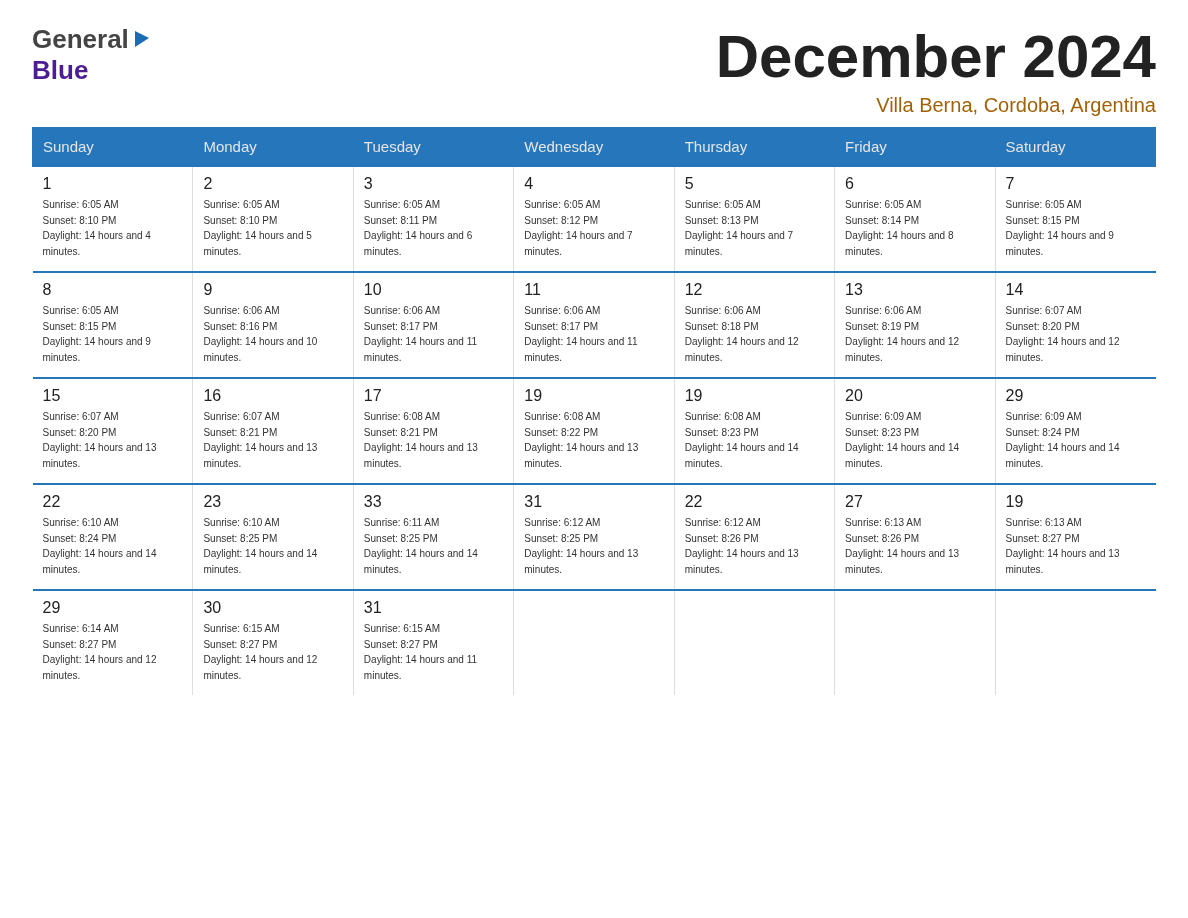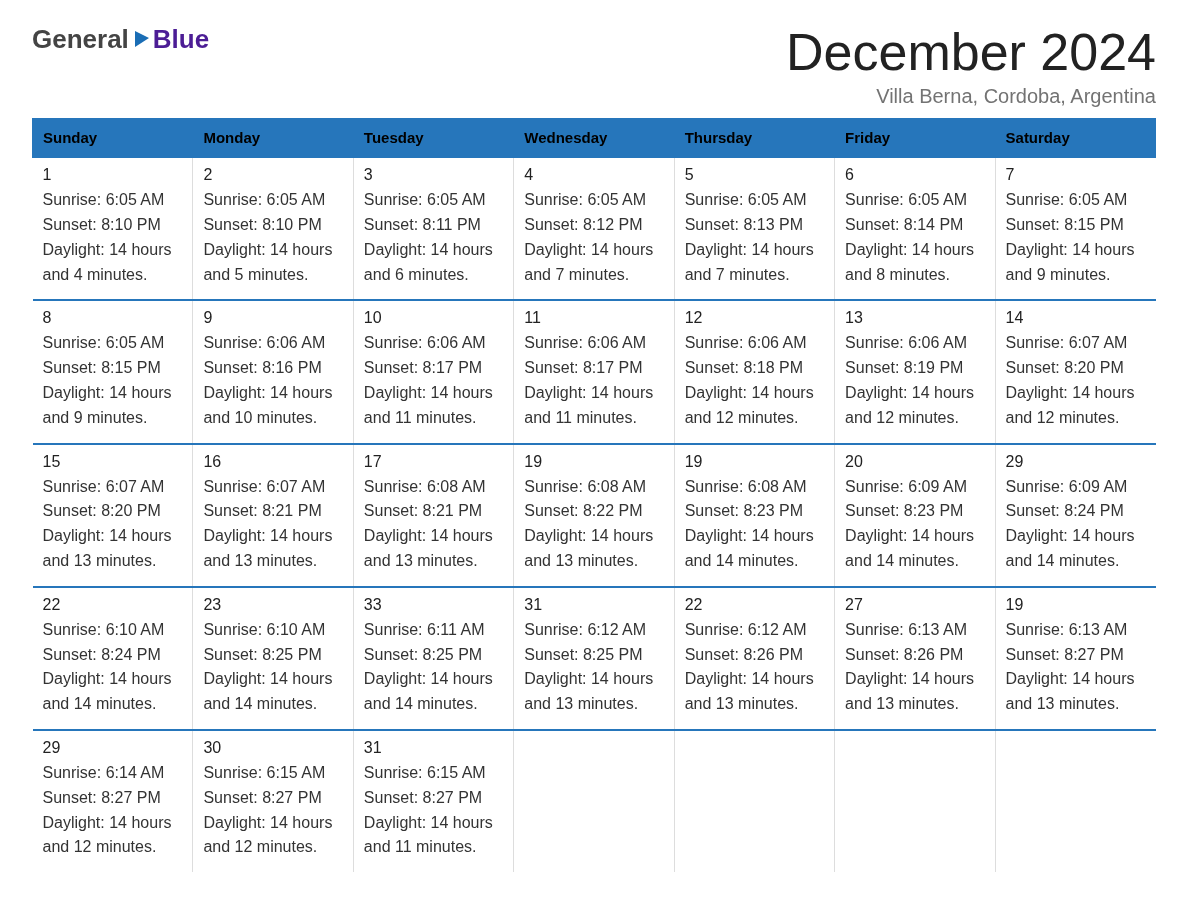--- a/index.html
+++ b/index.html
@@ -11,49 +11,49 @@
       min-height: 918px;
     }
     .header {
       display: flex;
       justify-content: space-between;
       align-items: flex-start;
       margin-bottom: 8px;
     }
     .logo {
       display: flex;
-      flex-direction: row;
-      align-items: flex-end;
+      flex-direction: column;
+      align-items: flex-start;
     }
     .title-block {
       text-align: right;
     }
     .month-title {
-      font-size: 52px;
-      font-weight: 400;
+      font-size: 60px;
+      font-weight: 700;
       color: #222;
       line-height: 1.1;
     }
     .subtitle {
       font-size: 20px;
-      color: #737373;
+      color: #a16207;
       margin-top: 4px;
     }
     .calendar {
       width: 100%;
       border-collapse: collapse;
       margin-top: 10px;
     }
     .calendar thead tr {
       background-color: #2676bb;
     }
     .calendar thead th {
-      color: #000000;
+      color: #e5e5e5;
       font-size: 15px;
-      font-weight: 700;
+      font-weight: 400;
       padding: 10px 10px;
       text-align: left;
       border: 1px solid #2676bb;
     }
     .calendar tbody tr {
       border-top: 2px solid #2676bb;
     }
     .calendar tbody td {
       vertical-align: top;
       padding: 8px 10px 12px 10px;
@@ -70,21 +70,21 @@
       border-right: none;
     }
     .day-num {
       font-size: 16px;
       font-weight: 400;
       display: block;
       margin-bottom: 4px;
       color: #222;
     }
     .day-info {
-      font-size: 16px;
+      font-size: 10px;
       line-height: 1.55;
       color: #333;
     }
     .empty-cell {
       background: #fff;
     }
     .logo-container {
       display: flex;
       align-items: center;
       gap: 0;

